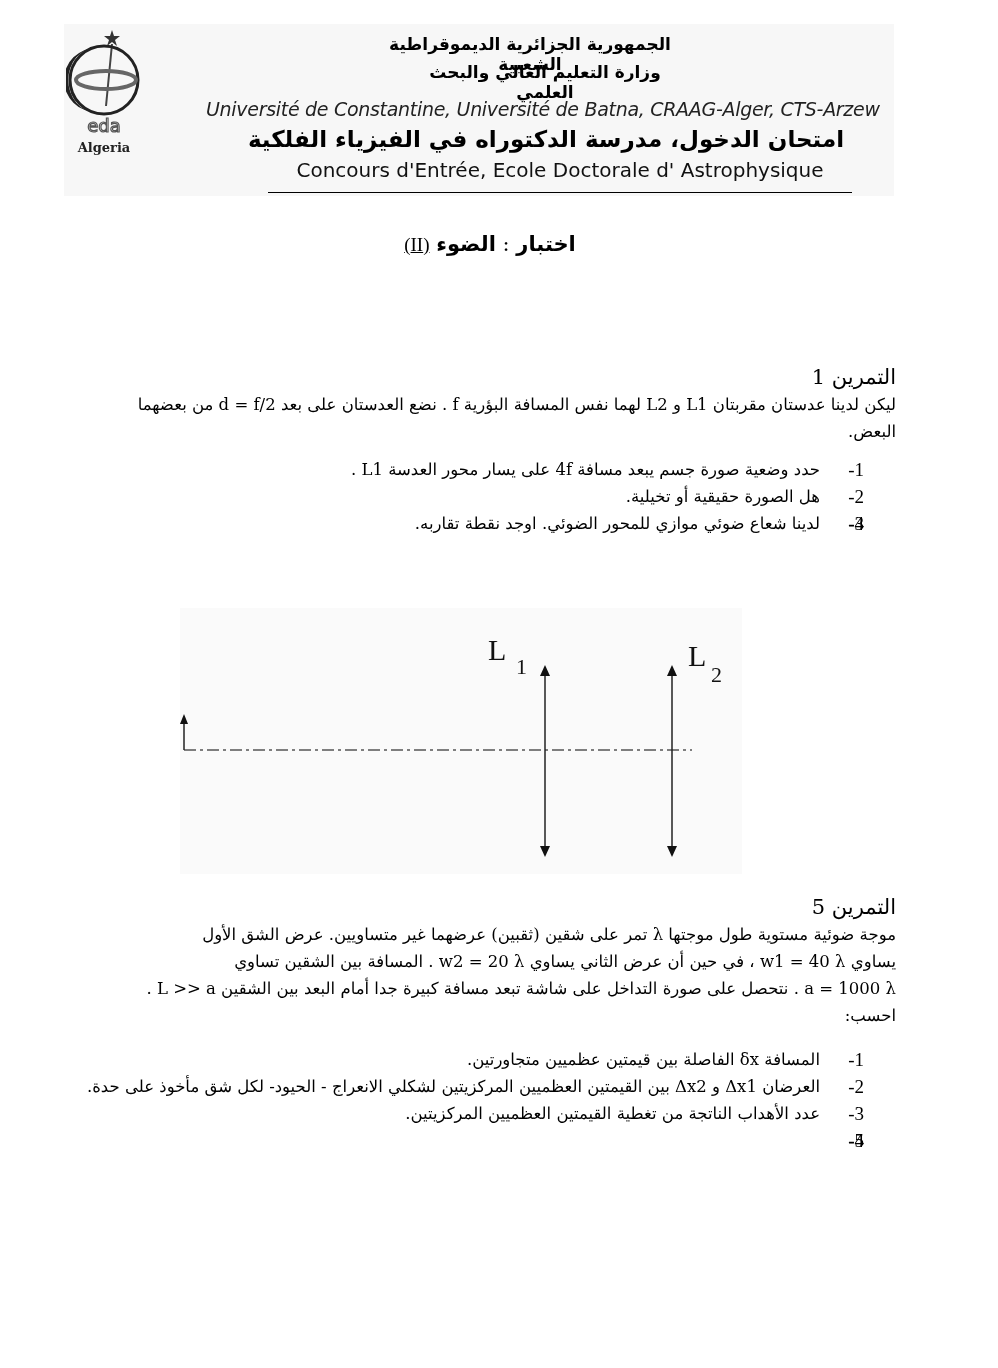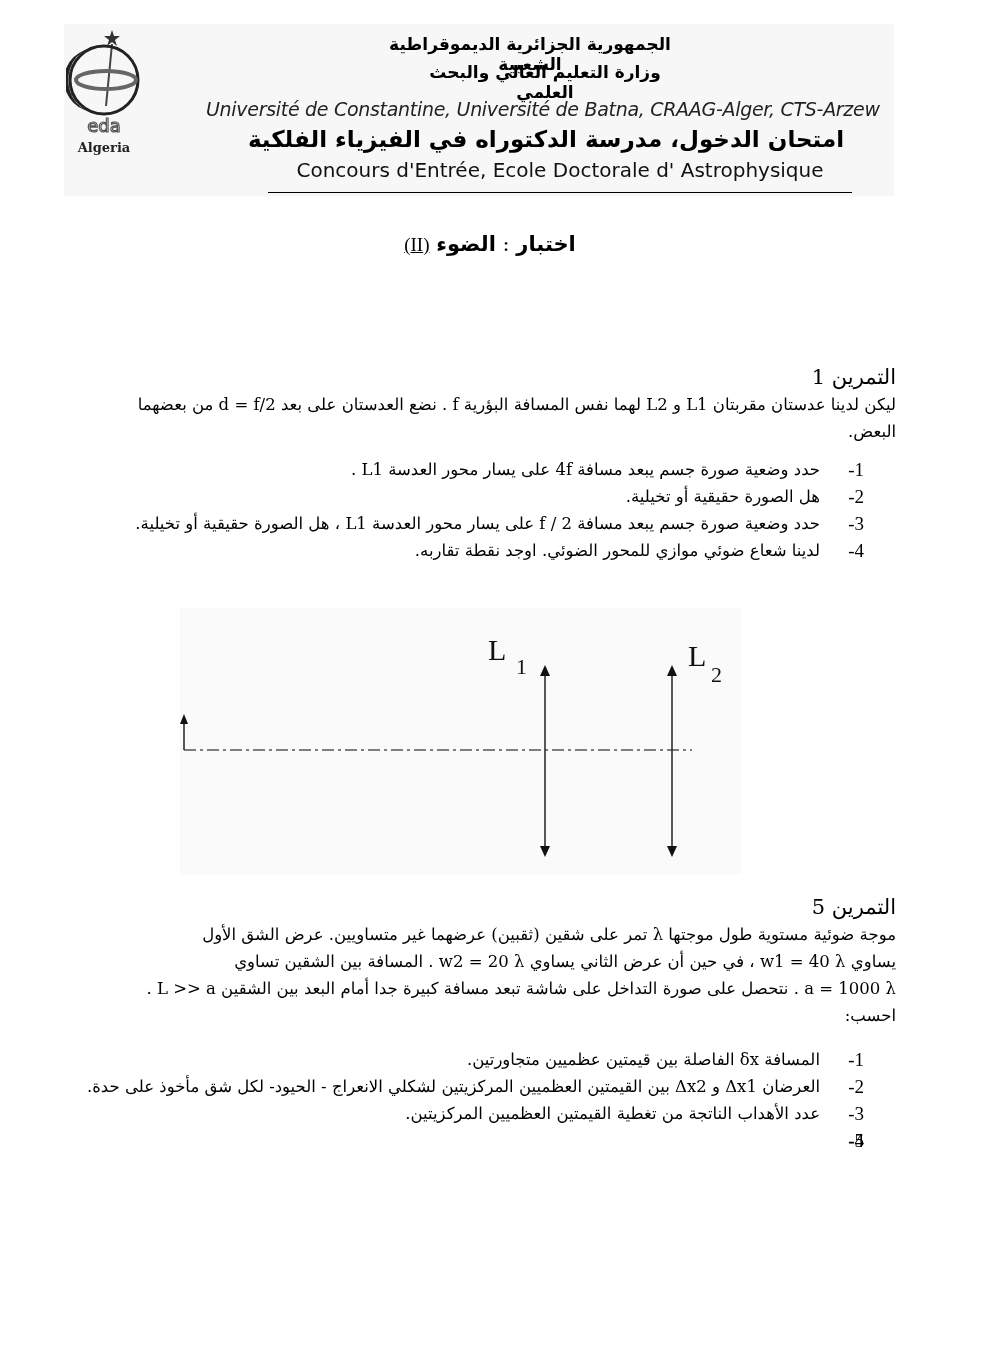--- a/index.html
+++ b/index.html
@@ -53,21 +53,21 @@
 </div>
 
 <div class="abs rtl" style="left:90px; top:364px; width:806px;">
   <div class="ex-title">التمرين 1</div>
   <div>ليكن لدينا عدستان مقربتان L1 و L2 لهما نفس المسافة البؤرية f . نضع العدستان على بعد d = f/2 من بعضهما البعض.</div>
 </div>
 
 <ol class="abs q rtl" style="left:100px; top:456px; width:764px;">
   <li><span class="qn">-1</span><span>حدد وضعية صورة جسم يبعد مسافة 4f على يسار محور العدسة L1 .</span></li>
   <li><span class="qn">-2</span><span>هل الصورة حقيقية أو تخيلية.</span></li>
-  <li><span class="qn">-3</span><span>حدد وضعية صورة جسم يبعد مسافة f / 2 على يسار محور العدسة L1 ، هل الصورة حقيقية أو تخيلية.</span></li>
+  <li><span class="qn">-3</span></li>
   <li><span class="qn">-4</span><span>لدينا شعاع ضوئي موازي للمحور الضوئي. اوجد نقطة تقاربه.</span></li>
 </ol>
 
 <div class="abs diagram">
   <svg width="562" height="266" viewBox="0 0 562 266">
     <defs>
       <marker id="ah" markerWidth="8" markerHeight="10" refX="4" refY="5" orient="auto-start-reverse">
         <path d="M0,10 L4,0 L8,10 Z" fill="#111"></path>
       </marker>
     </defs>

